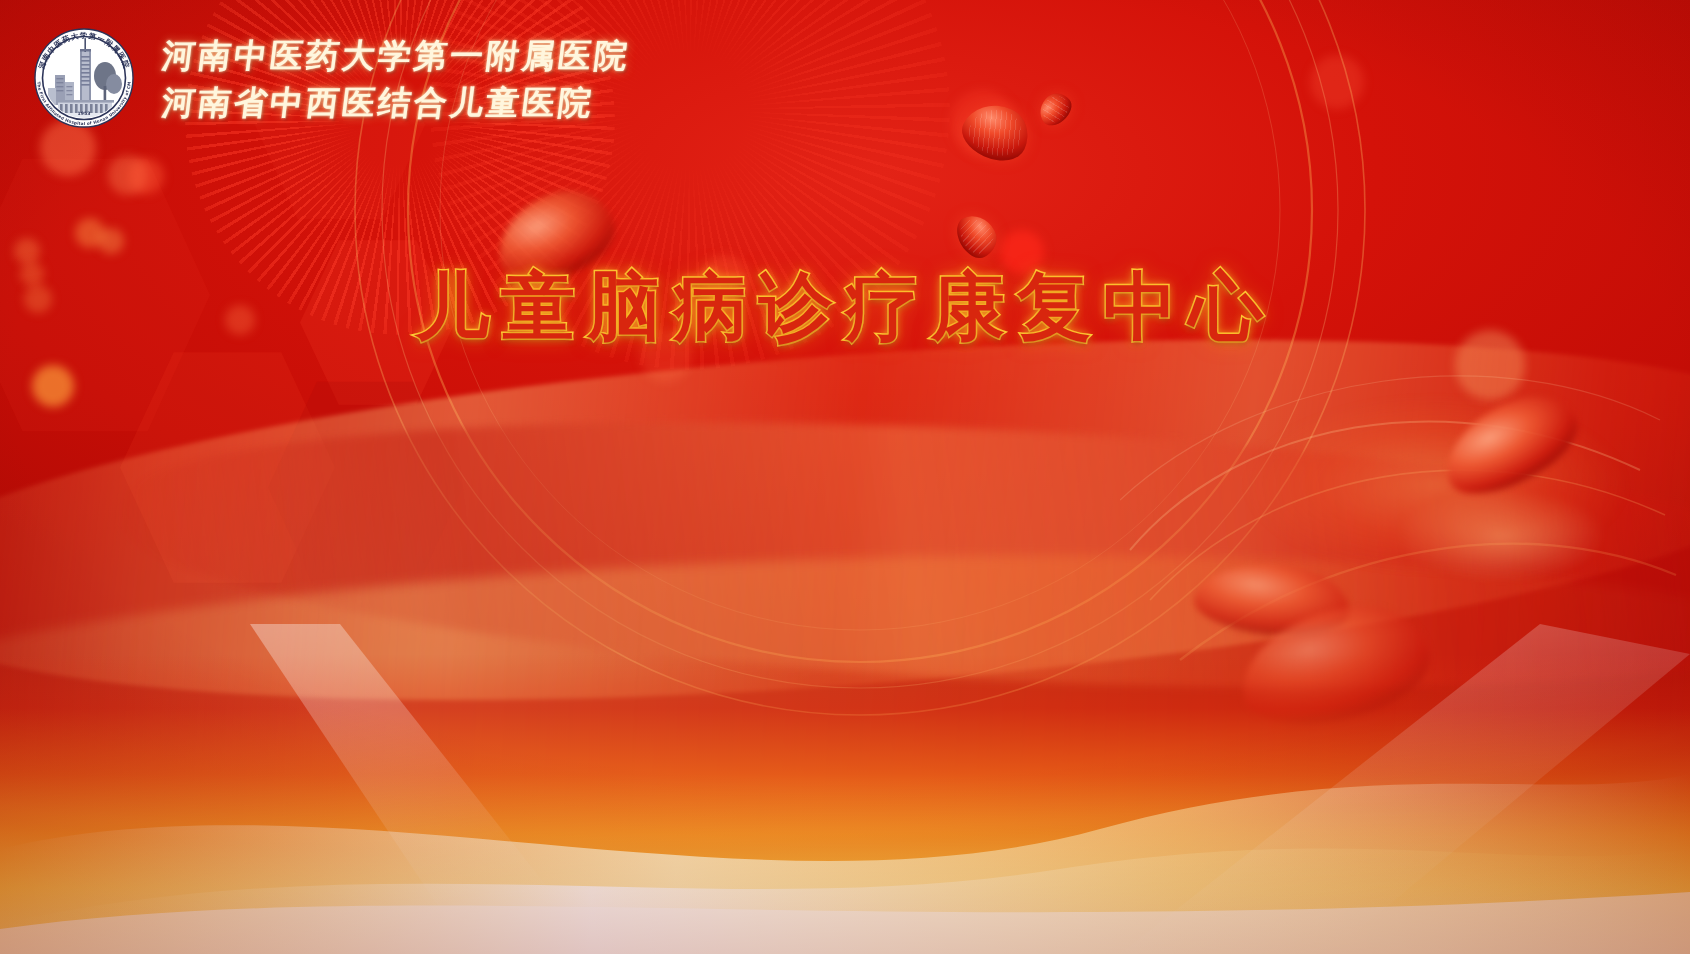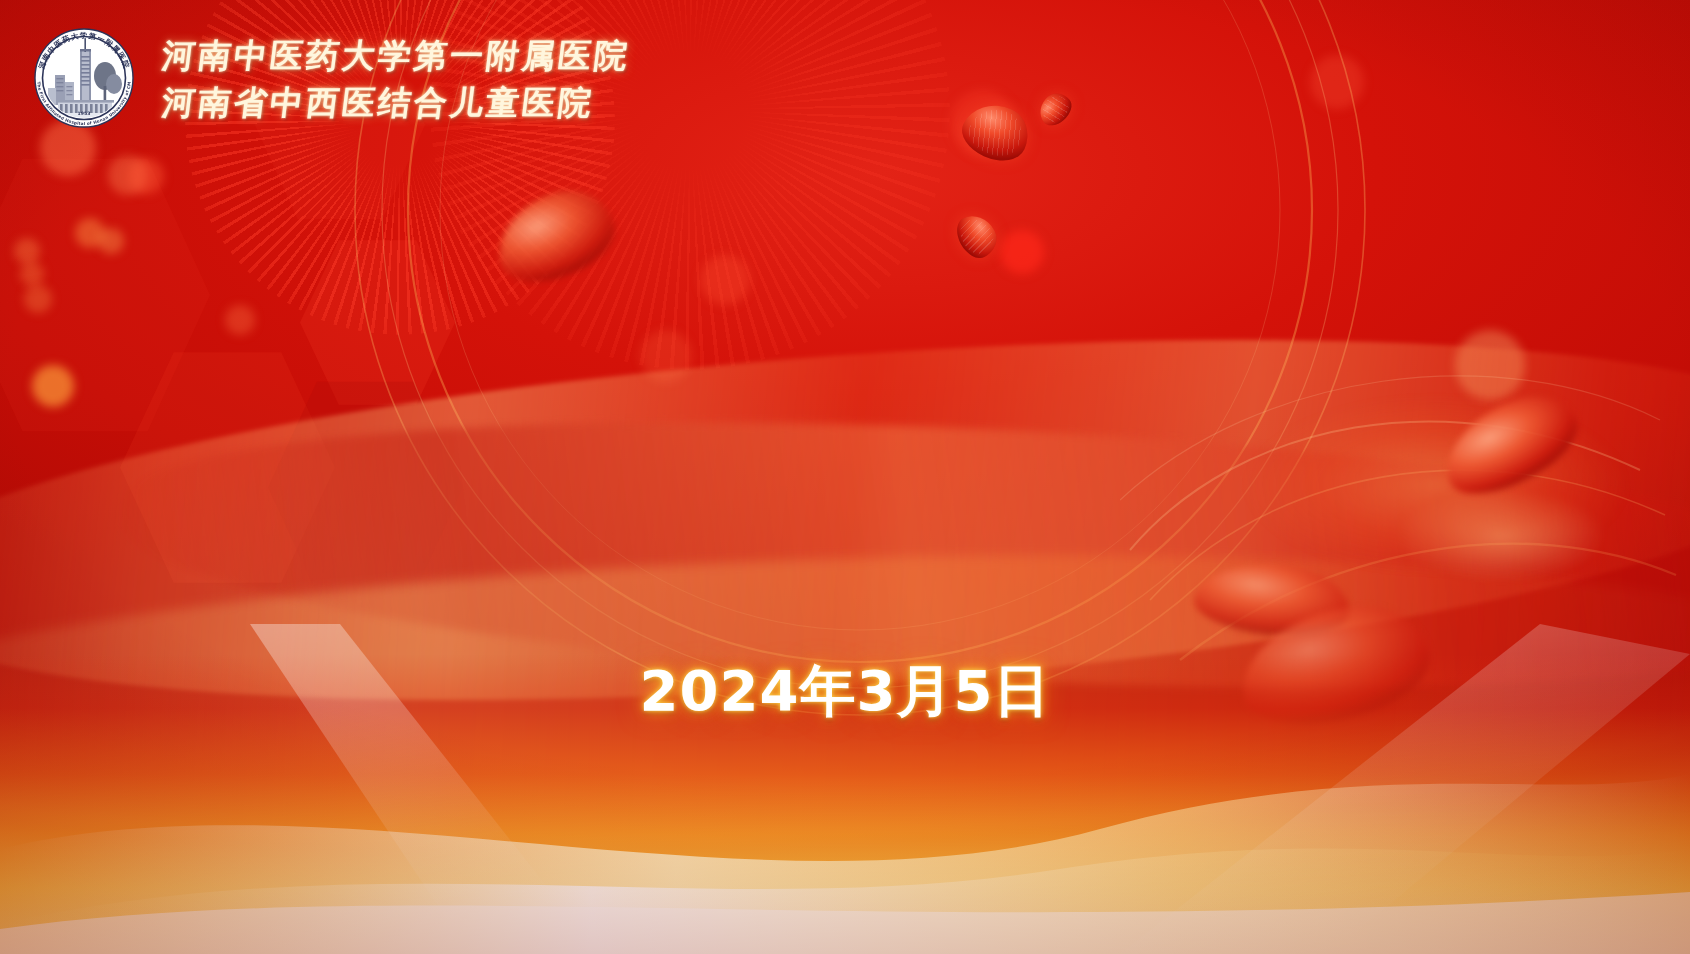--- a/index.html
+++ b/index.html
@@ -454,15 +454,15 @@
         <text x="60" y="97" text-anchor="middle" font-family="'DejaVu Sans','Liberation Sans',sans-serif" font-size="4.6" font-weight="700" fill="#2b3358">1953</text>
       </svg>
     </div>
 
     <div class="org-names">
       <div class="org-line">河南中医药大学第一附属医院</div>
       <div class="org-line">河南省中西医结合儿童医院</div>
     </div>
   </div>
 
-  <div class="event-date">2024年3月5日</div>
+  <div class="center-title">儿童脑病诊疗康复中心</div>
 
 </div>
 
 </body></html>

